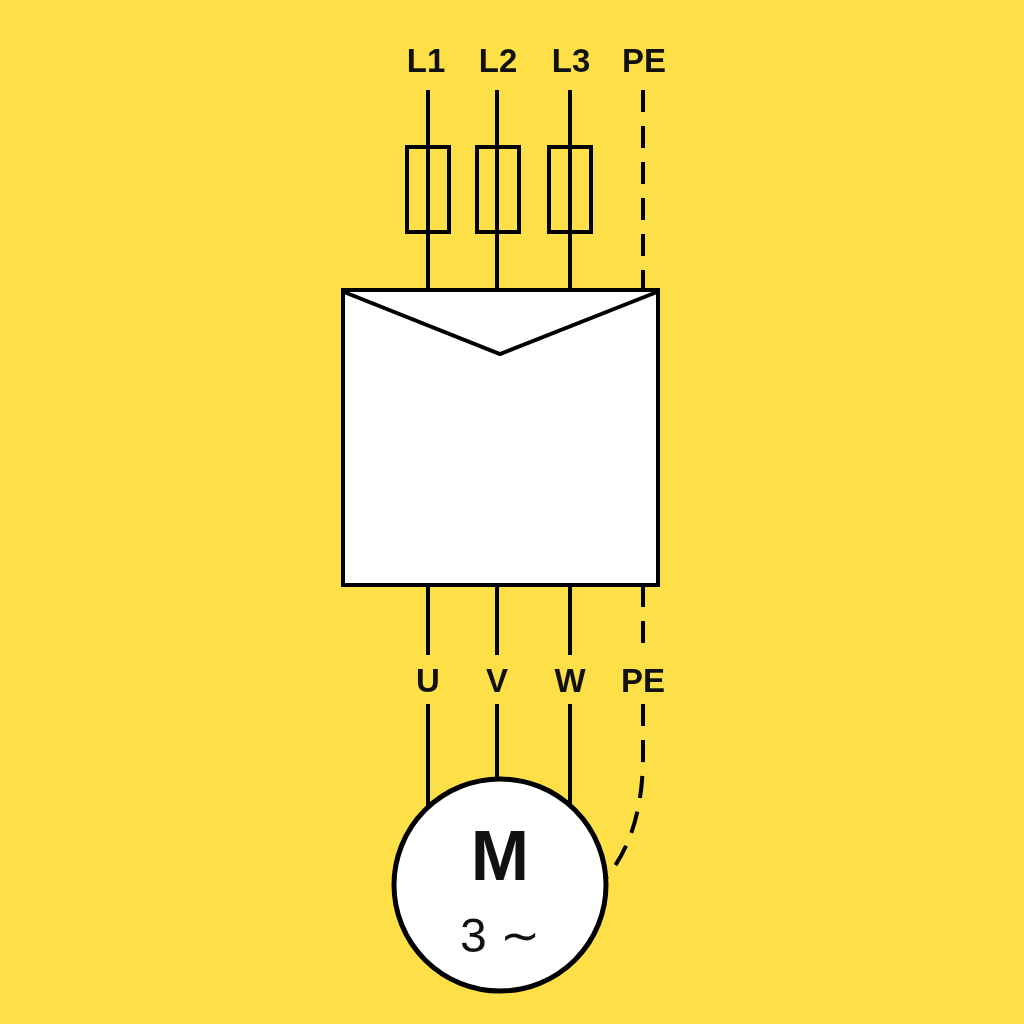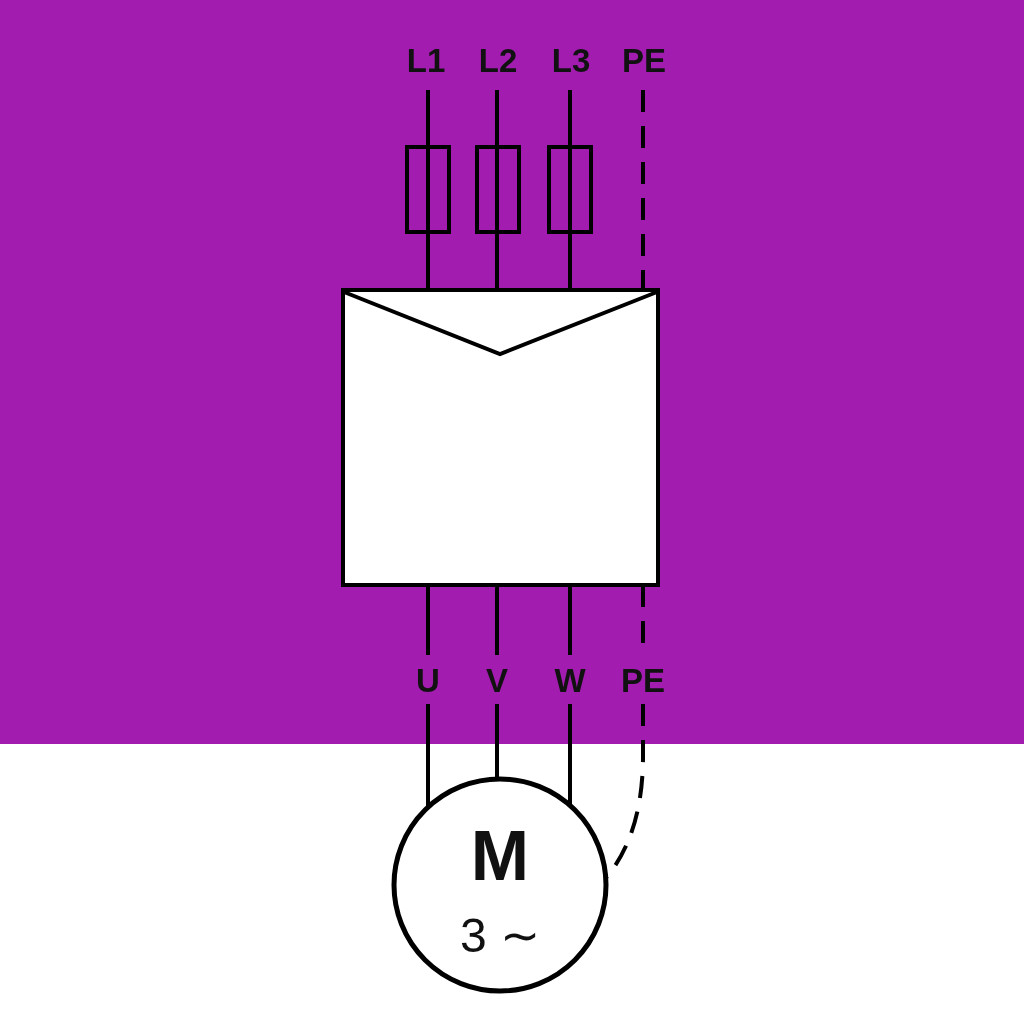--- a/index.html
+++ b/index.html
@@ -1,16 +1,16 @@
 <!DOCTYPE html>
 <html><head>
 <meta charset="utf-8">
 <style>
   html,body{margin:0;padding:0;background:#ffffff;width:1024px;height:1024px;overflow:hidden;}
-  .stage{position:relative;width:1024px;height:744px;background:#a21caf;}
+  .stage{position:relative;width:1024px;height:1024px;background:#fde047;}
   svg{display:block;}
   .w{stroke:#000000;stroke-width:4;fill:none;}
   .dash{stroke-dasharray:22 14;}
   .fuse{stroke:#000000;stroke-width:4;fill:none;}
   .box{stroke:#000000;stroke-width:4;fill:#ffffff;}
   .motor-circle{stroke:#000000;stroke-width:5;fill:#ffffff;}
   text{font-family:"Liberation Sans", sans-serif;fill:#111111;text-anchor:middle;}
   .lbl{font-size:33px;font-weight:bold;}
   .m-lbl{font-size:70px;font-weight:bold;}
   .ph-lbl{font-size:48px;font-weight:normal;}

